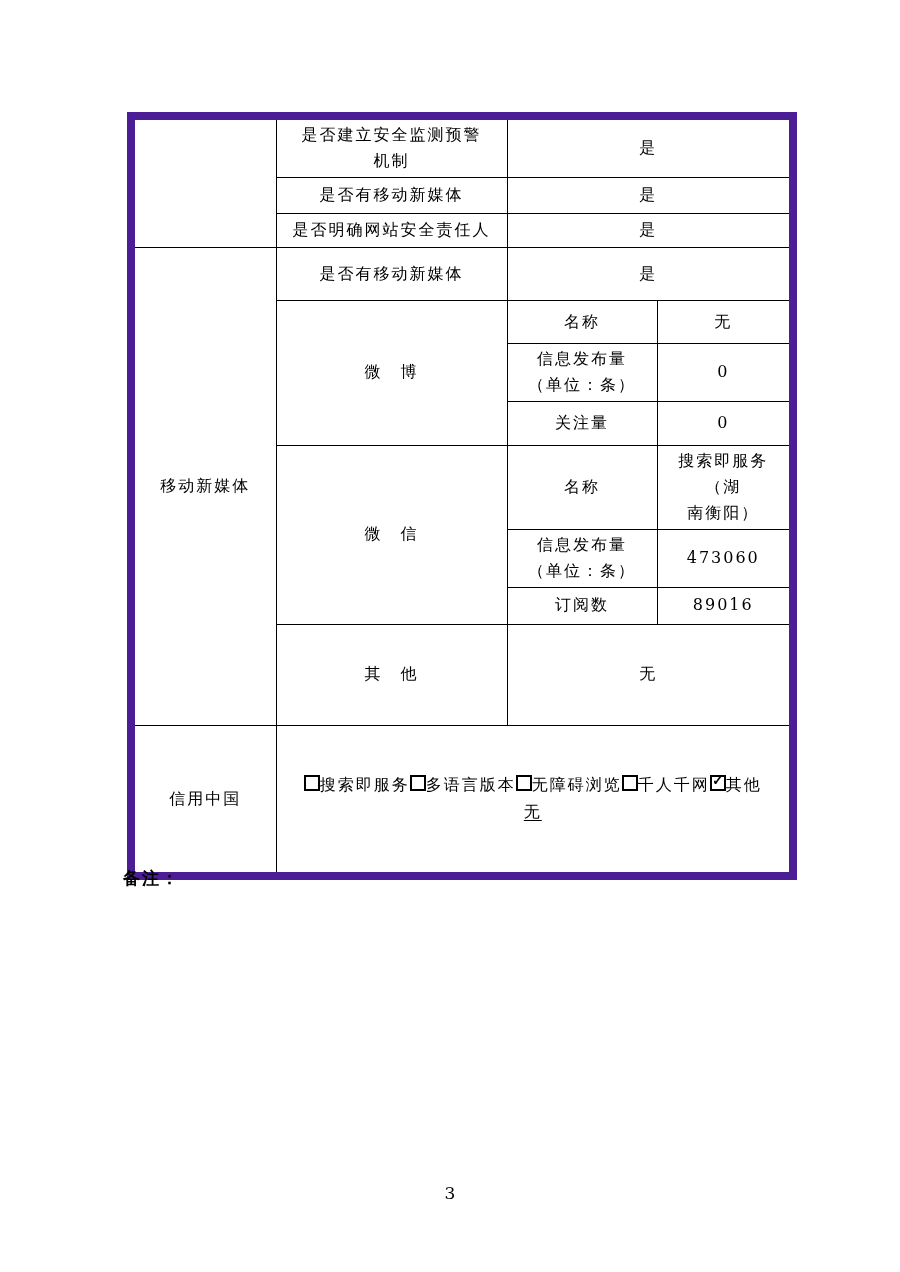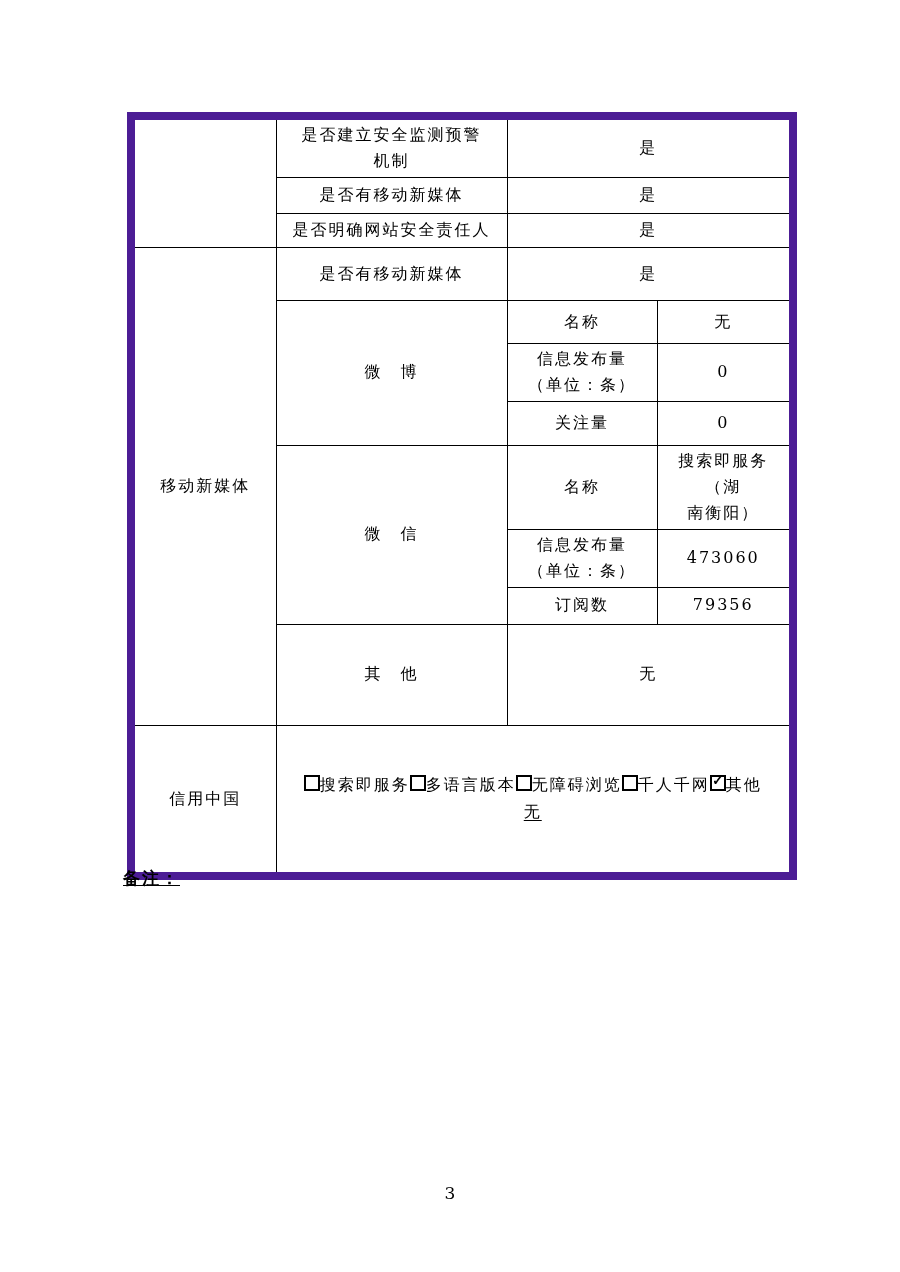--- a/index.html
+++ b/index.html
@@ -57,21 +57,20 @@
   .underline-value {
     text-decoration: underline;
     text-underline-offset: 3px;
   }
   .remark {
     position: absolute;
     left: 123px; top: 867px;
     font-size: 17px;
     font-weight: bold;
     letter-spacing: 2px;
-    text-decoration: underline;
   }
   .page-number {
     position: absolute;
     left: 0; top: 1183px;
     width: 900px;
     text-align: center;
     font-size: 17px;
   }
 </style>
 </head>
@@ -126,21 +125,21 @@
       <td><span class="ct">搜索即服务（湖
 南衡阳）</span></td>
     </tr>
     <tr style="height:56px">
       <td><span class="ct">信息发布量
 （单位：条）</span></td>
       <td><span class="ct">473060</span></td>
     </tr>
     <tr style="height:37px">
       <td><span class="ct">订阅数</span></td>
-      <td><span class="ct">79356</span></td>
+      <td><span class="ct">89016</span></td>
     </tr>
     <tr style="height:101px">
       <td><span class="ct">其　他</span></td>
       <td colspan="2"><span class="ct">无</span></td>
     </tr>
 
     <tr style="height:151px">
       <td><span class="ct">信用中国</span></td>
       <td colspan="3" class="cell-innovation">
         <div><span class="cb"></span><span>搜索即服务</span><span class="cb"></span><span>多语言版本</span><span class="cb"></span><span>无障碍浏览</span><span class="cb"></span><span>千人千网</span><span class="cb checked"></span><span>其他</span></div>

